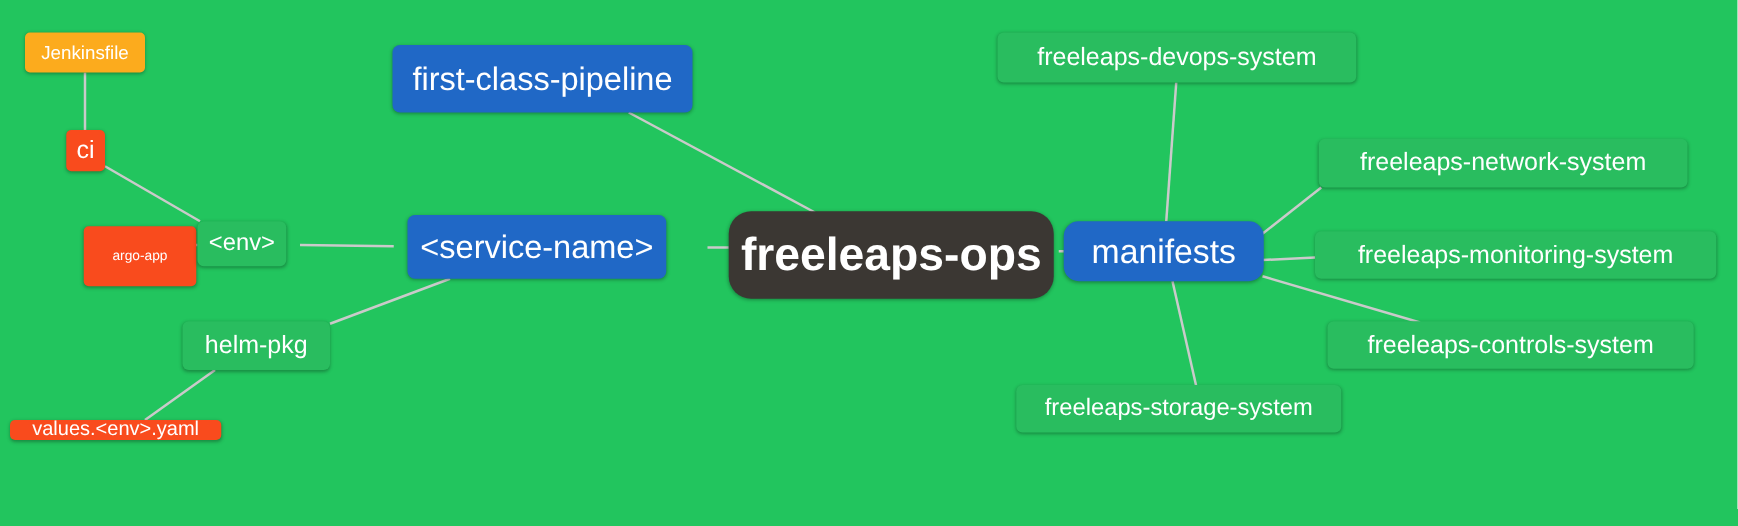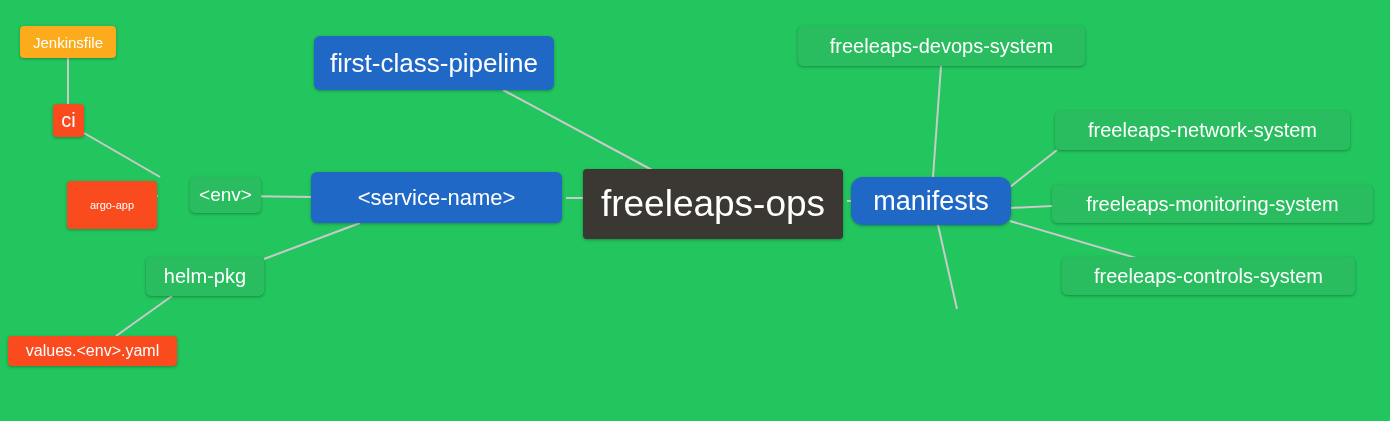--- a/index.html
+++ b/index.html
@@ -36,27 +36,27 @@
   }
   .blue  { background: #2068c6; }
   .green { background: #29bd5f; }
   .red   { background: #f94b1d; }
   .amber { background: #fcab1d; }
   .dark  { background: #3b3733; }
 
   #n-jenkinsfile      { left: 20px;   top: 26px;  width: 96px;  height: 32px; font-size: 15px; border-radius: 4px; }
   #n-ci               { left: 53px;   top: 104px; width: 31px;  height: 33px; font-size: 20px; border-radius: 4px; }
   #n-argo-app         { left: 31px;   top: 181px; width: 90px;  height: 48px; font-size: 11px; border-radius: 4px; margin-left: 36px; }
-  #n-env              { left: 158px;  top: 177px; width: 71px;  height: 36px; font-size: 19px; margin-left: 32px; }
+  #n-env              { left: 158px;  top: 177px; width: 71px;  height: 36px; font-size: 19px; }
   #n-first-class-pipeline { left: 314px; top: 36px;  width: 240px; height: 54px; font-size: 26px; border-radius: 6px; }
-  #n-service-name     { left: 311px;  top: 172px; width: 251px; height: 51px; font-size: 22px; border-radius: 6px; }
-  #n-freeleaps-ops    { left: 583px;  top: 169px; width: 260px; height: 70px; font-size: 37px; border-radius: 4px; }
+  #n-service-name     { left: 326px;  top: 172px; width: 207px; height: 51px; font-size: 26px; border-radius: 6px; }
+  #n-freeleaps-ops    { left: 583px;  top: 169px; width: 260px; height: 70px; font-size: 37px; border-radius: 18px; font-weight: bold; }
   #n-manifests        { left: 851px;  top: 177px; width: 160px; height: 48px; font-size: 27px; border-radius: 12px; }
   #n-helm-pkg         { left: 146px;  top: 257px; width: 118px; height: 39px; font-size: 20px; }
-  #n-values-env-yaml  { left: 8px;    top: 336px; width: 169px; height: 30px; font-size: 16px; border-radius: 4px; text-align: center; }
+  #n-values-env-yaml  { left: 8px;    top: 336px; width: 169px; height: 16px; font-size: 16px; border-radius: 4px; text-align: center; }
   #n-devops-system    { left: 798px;  top: 26px;  width: 287px; height: 40px; font-size: 20px; }
   #n-network-system   { left: 1055px; top: 111px; width: 295px; height: 39px; font-size: 20px; }
   #n-monitoring-system{ left: 1052px; top: 185px; width: 321px; height: 38px; font-size: 20px; }
   #n-controls-system  { left: 1062px; top: 257px; width: 293px; height: 38px; font-size: 20px; }
   #n-storage-system   { left: 813px;  top: 308px; width: 260px; height: 38px; font-size: 19px; }
 </style>
 </head>
 <body>
 
 <div class="canvas">
@@ -85,14 +85,15 @@
   <div class="node blue" id="n-first-class-pipeline">first-class-pipeline</div>
   <div class="node blue" id="n-service-name">&lt;service-name&gt;</div>
   <div class="node dark" id="n-freeleaps-ops">freeleaps-ops</div>
   <div class="node blue" id="n-manifests">manifests</div>
   <div class="node green" id="n-helm-pkg">helm-pkg</div>
   <div class="node red" id="n-values-env-yaml">values.&lt;env&gt;.yaml</div>
   <div class="node green" id="n-devops-system">freeleaps-devops-system</div>
   <div class="node green" id="n-network-system">freeleaps-network-system</div>
   <div class="node green" id="n-controls-system">freeleaps-controls-system</div>
   <div class="node green" id="n-monitoring-system">freeleaps-monitoring-system</div>
+  <div class="node green" id="n-storage-system">freeleaps-storage-system</div>
 
 </div>
 
 </body></html>

